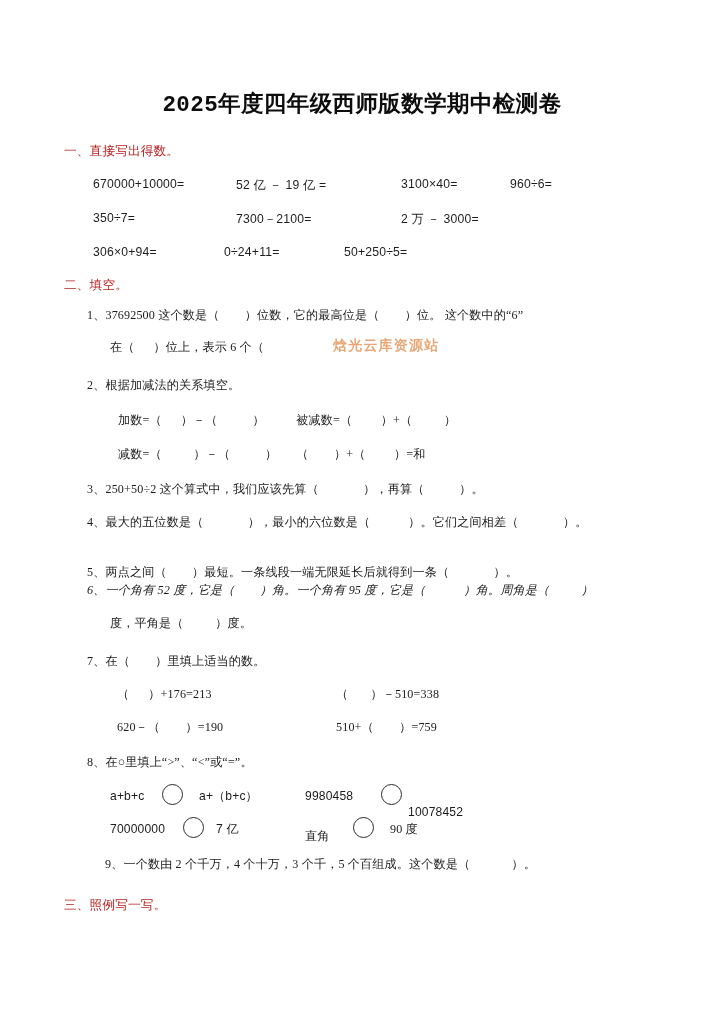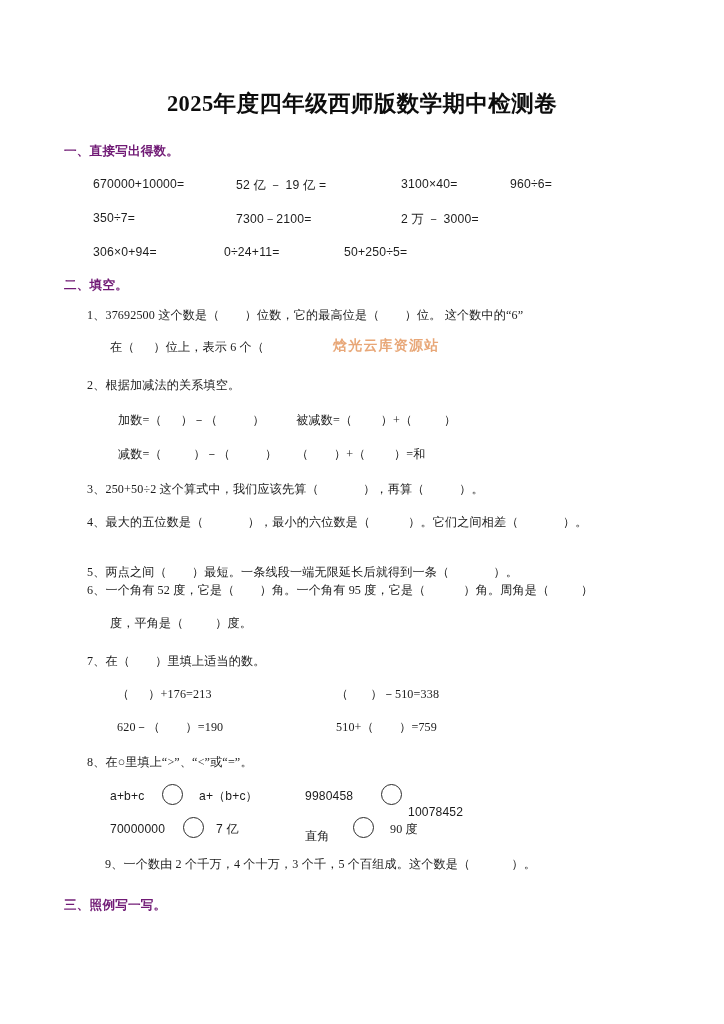--- a/index.html
+++ b/index.html
@@ -27,30 +27,30 @@
   .doc-title {
     position: absolute;
     top: 88px;
     left: 0;
     width: 724px;
     text-align: center;
     font-size: 22.5px;
     font-weight: bold;
     letter-spacing: 0.4px;
     color: #0d0d0d;
-    font-family: Liberation Serif, serif;
+    font-family: Liberation Mono, monospace;
   }
 
   
   .section-head {
     position: absolute;
     left: 64px;
     font-size: 12.6px;
-    font-weight: bold;
-    color: #701a75;
+    font-weight: normal;
+    color: #b91c1c;
     letter-spacing: 0.2px;
     white-space: nowrap;
     font-family: "Liberation Sans", "DejaVu Sans", sans-serif;
   }
 
   
   .line {
     position: absolute;
     font-size: 12.1px;
     color: #1b1b1b;
@@ -129,21 +129,21 @@
   <div class="line" style="left:87px; top:379px;">2、根据加减法的关系填空。</div>
   <div class="line" style="left:118px; top:414px;">加数=（      ）－（           ）          被减数=（         ）+（          ）</div>
   <div class="line" style="left:118px; top:448px;">减数=（          ）－（           ）      （        ）+（         ）=和</div>
 
   <div class="line" style="left:87px; top:483px;">3、250+50÷2 这个算式中，我们应该先算（              ），再算（           ）。</div>
 
   <div class="line" style="left:87px; top:516px;">4、最大的五位数是（              ），最小的六位数是（            ）。它们之间相差（              ）。</div>
 
   <div class="line" style="left:87px; top:550px;margin-top:16px;">5、两点之间（        ）最短。一条线段一端无限延长后就得到一条（              ）。</div>
 
-  <div class="line" style="left:87px; top:584px;">6、一个角有 52 度，它是（        ）角。一个角有 95 度，它是（            ）角。周角是（          ）</div>
+  <div class="line" style="left:87px; top:584px;font-style:italic;">6、一个角有 52 度，它是（        ）角。一个角有 95 度，它是（            ）角。周角是（          ）</div>
   <div class="line" style="left:110px; top:617px;">度，平角是（          ）度。</div>
 
   <div class="line" style="left:87px; top:655px;">7、在（        ）里填上适当的数。</div>
   <div class="line" style="left:117px; top:688px;">（      ）+176=213</div>
   <div class="line" style="left:336px; top:688px;">（       ）－510=338</div>
   <div class="line" style="left:117px; top:721px;">620－（        ）=190</div>
   <div class="line" style="left:336px; top:721px;">510+（        ）=759</div>
 
   <div class="line" style="left:87px; top:756px;">8、在○里填上“&gt;”、“&lt;”或“=”。</div>
 

